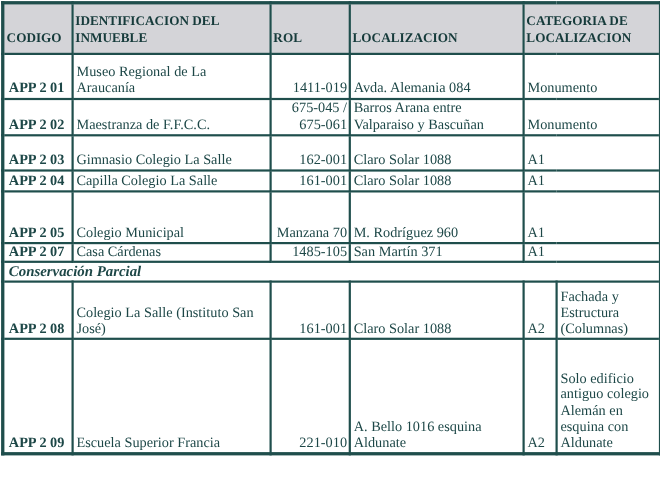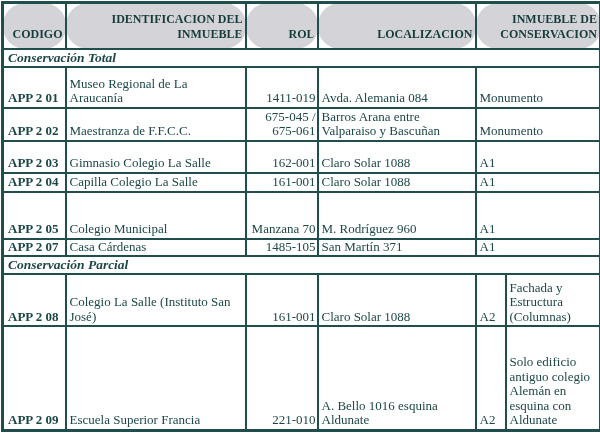--- a/index.html
+++ b/index.html
@@ -26,24 +26,23 @@
     vertical-align:bottom;
     padding:0 2px 1px 3px;
     font-size:13px;line-height:1.12;
     overflow:hidden;
   }
   tr.header-row td{
     background:var(--header-bg);
     color:var(--header-text);
     font-weight:bold;
     font-size:12px;
-    text-align:right;
+    text-align:left;
     padding:2px 2px 6px 2px;
     line-height:1.25;
-    border-radius:22px;
   }
   td.codigo{font-weight:bold;white-space:nowrap;padding-left:4px;}
   td.rol{text-align:right;padding:0 1px 1px 1px;}
   tr.section-row td{
     font-weight:bold;font-style:italic;
     font-size:13.5px;
     vertical-align:middle;
     padding:0 2px 1px 4px;
   }
   td.cat-code{padding-left:3px;padding-right:1px;}
@@ -60,26 +59,23 @@
       <col style="width:30px">
       <col style="width:95px">
   </colgroup>
 
   <tbody>
       <tr class="header-row" style="height:46px">
     <td>CODIGO</td>
     <td>IDENTIFICACION DEL INMUEBLE</td>
     <td>ROL</td>
     <td>LOCALIZACION</td>
-    <td colspan="2">INMUEBLE DE CONSERVACION</td>
+    <td colspan="2">CATEGORIA DE LOCALIZACION</td>
   </tr>
 
-  <tr class="section-row" style="height:16px">
-    <td colspan="6">Conservación Total</td>
-  </tr>
 
   <tr style="height:41px">
     <td class="codigo">APP 2 01</td>
     <td>Museo Regional de La Araucanía</td>
     <td class="rol">1411-019</td>
     <td>Avda. Alemania 084</td>
     <td colspan="2">Monumento</td>
   </tr>
 
   <tr style="height:33px">

